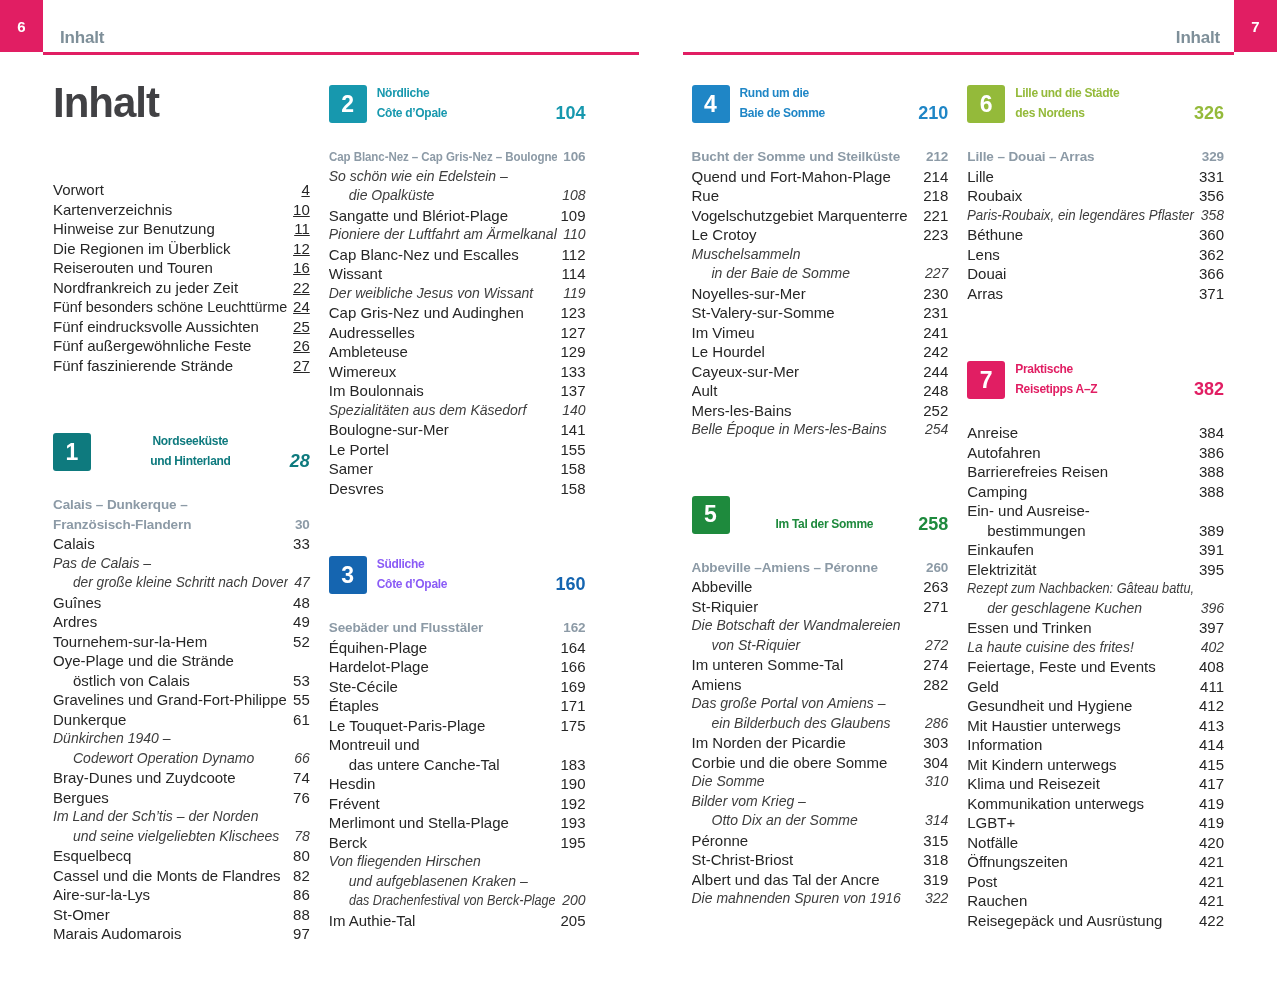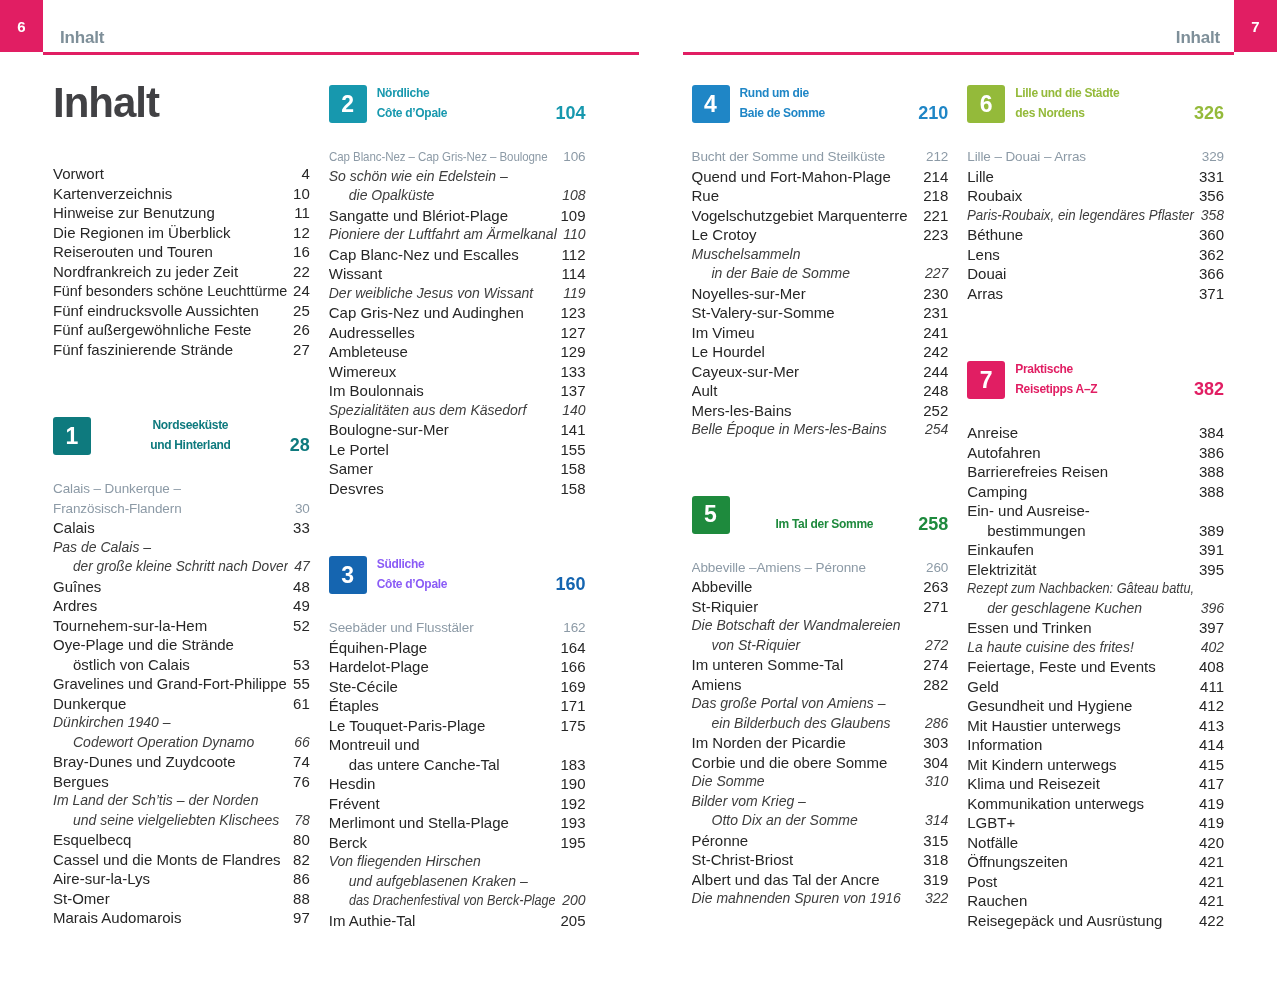--- a/index.html
+++ b/index.html
@@ -18,40 +18,40 @@
   .ph-right .phlabel{right:57px;}
   .phrule{position:absolute;top:52px;height:3px;background:var(--mag);}
   .ph-left .phrule{left:43px;right:0;}
   .ph-right .phrule{left:44px;right:43px;}
 
   
   .cols{position:absolute;top:56px;left:53px;right:53px;bottom:0;display:flex;gap:19px;}
   .col{flex:1;min-width:0;}
   .toc-title{margin:24px 0 0 0;font-size:42px;line-height:46px;font-weight:bold;
              color:#414144;letter-spacing:-1px;}
-  .block.fm{margin-top:38px;}
+  .block.fm{margin-top:54px;text-decoration:underline;}
   .block.mt-first{margin-top:27px;}
   .block.mt-next{margin-top:56px;}
 
   
   .chap{display:flex;align-items:flex-end;gap:10px;margin-bottom:24px;}
   .badge{flex:0 0 38px;width:38px;height:38px;border-radius:3px;color:#fff;
          font-size:23px;font-weight:bold;display:flex;align-items:center;justify-content:center;}
   .chtitle{flex:1;min-width:0;font-size:12px;line-height:20px;font-weight:bold;letter-spacing:-0.3px;}
   .chpg{font-size:18px;line-height:20px;font-weight:bold;}
 
   
   .row{display:flex;align-items:flex-end;line-height:19.5px;}
   .row .txts{flex:1;min-width:0;}
   .fitline{overflow:hidden;}
   .fit{display:inline-block;white-space:pre;transform-origin:0 100%;}
   .fitline.cont{padding-left:20px;}
   .pg{margin-left:6px;white-space:nowrap;}
   .row.n{font-size:15px;color:#262626;}
-  .row.s{font-size:13.5px;font-weight:normal;color:#8c9aa6;letter-spacing:-0.1px;}
+  .row.s{font-size:13.5px;font-weight:bold;color:#8c9aa6;letter-spacing:-0.1px;}
   .row.i{font-size:14px;font-style:italic;color:#3d3d3d;}
   :root{--mag:#e11e63;}
 </style>
 </head>
 <body>
 
 <div class="spread">
 
   <section class="page">
     <header class="ph ph-left">
@@ -125,21 +125,21 @@
                 <span class="pg">27</span>
               </div>
             </div>
             <div class="block mt-next">
               <div class="chap">
                 <div class="badge" style="background: rgb(14, 122, 126);">1</div>
                 <div class="chtitle" style="color: rgb(14, 122, 126); text-align: center;">
                   <div class="fitline"><span class="fit">Nordseeküste</span></div>
                   <div class="fitline"><span class="fit">und Hinterland</span></div>
                 </div>
-                <div class="chpg" style="color: rgb(14, 122, 126);">28</div>
+                <div class="chpg" style="color: rgb(14, 122, 126); font-style: italic;">28</div>
               </div>
               <div class="entries">
                 <div class="row s">
                   <div class="txts">
                     <div class="fitline"><span class="fit">Calais – Dunkerque –</span></div>
                     <div class="fitline"><span class="fit">Französisch-Flandern</span></div>
                   </div>
                   <span class="pg">30</span>
                 </div>
                 <div class="row n">

